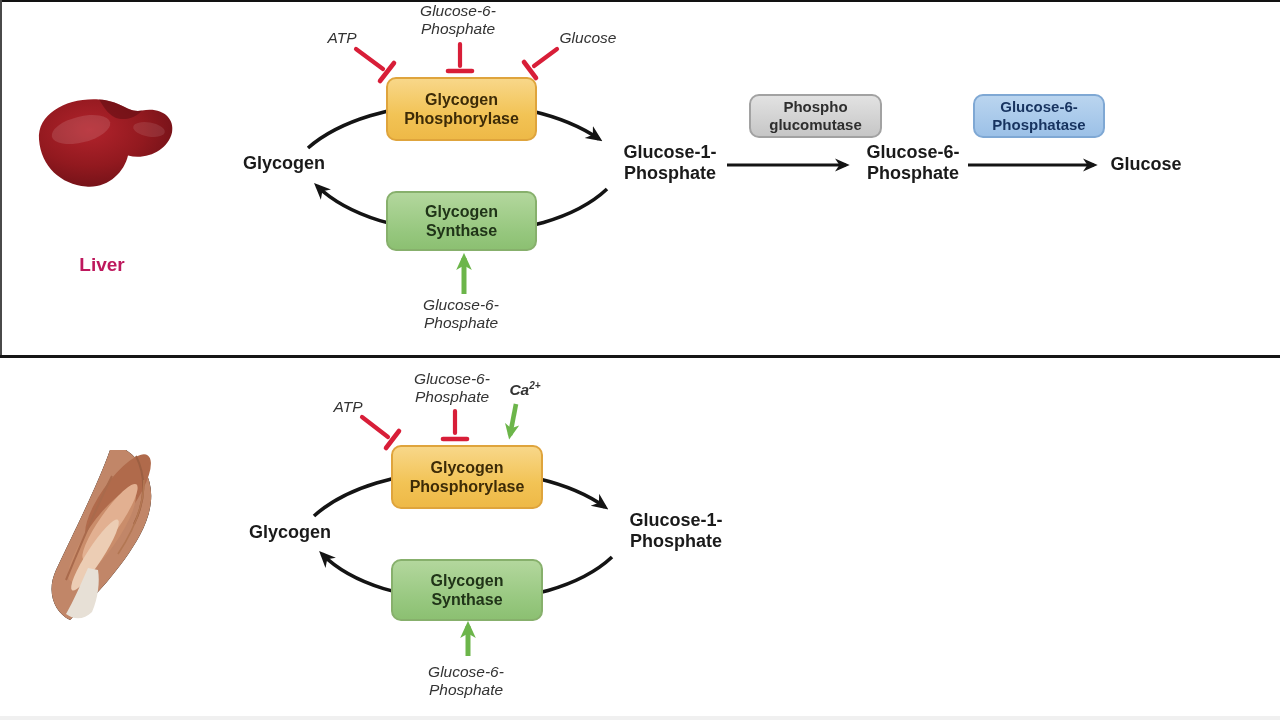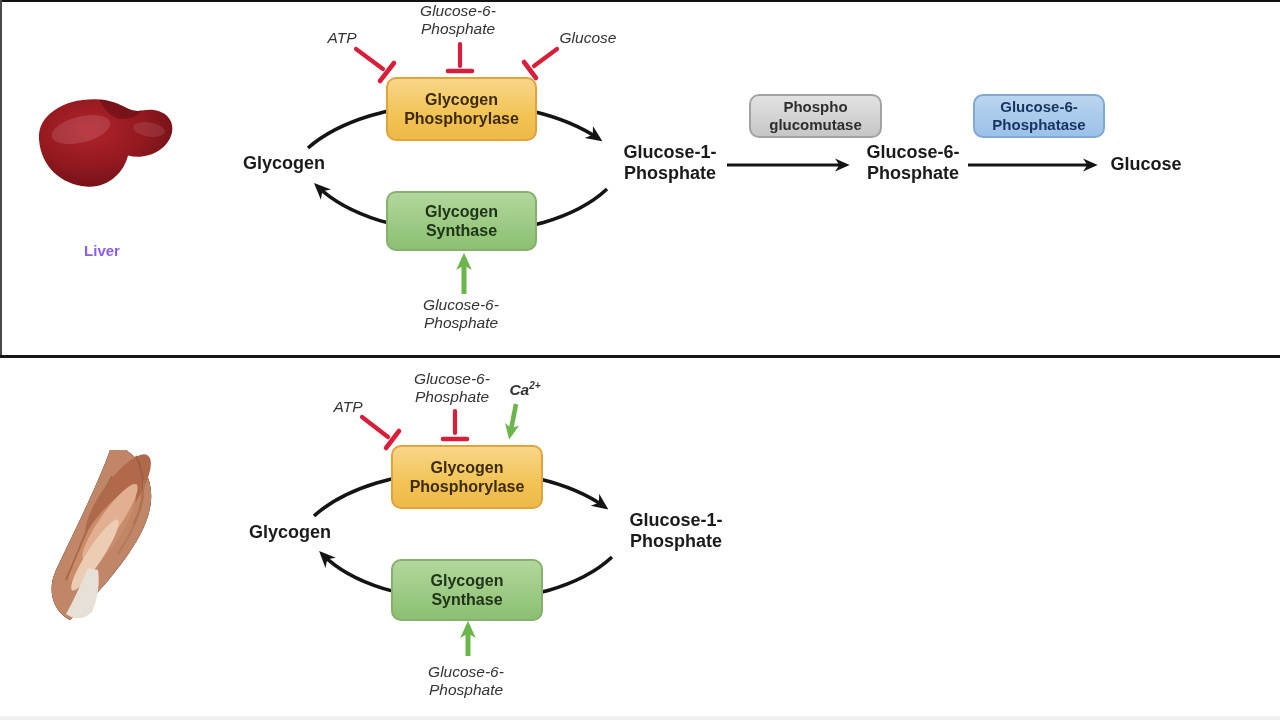--- a/index.html
+++ b/index.html
@@ -20,21 +20,21 @@
     text-align:center;font-weight:bold;white-space:pre-line;line-height:1.2;}
   .box-orange{background:linear-gradient(180deg,#f8d789 0%,#f2c355 60%,#eeb947 100%);border:2px solid #dfa43c;color:#3d2b07;font-size:16px;}
   .box-green{background:linear-gradient(180deg,#b3d79d 0%,#96c77e 70%,#8cc072 100%);border:2px solid #87b06c;color:#203418;font-size:16px;}
   .box-gray{background:linear-gradient(180deg,#e2e2e2 0%,#c6c6c6 100%);border:2px solid #a2a2a2;color:#2e2e2e;font-size:15px;}
   .box-blue{background:linear-gradient(180deg,#bad5ef 0%,#9cc1e7 100%);border:2px solid #7fa8d4;border:2px solid #7fa8d4;color:#17335f;font-size:15px;}
 
   
   .lbl{position:absolute;z-index:2;text-align:center;white-space:pre-line;line-height:1.18;}
   .metabolite{font-weight:bold;color:#1a1a1a;font-size:18px;}
   .regulator{font-style:italic;color:#333333;font-size:15.5px;font-weight:400;}
-  .organ-label{font-weight:bold;color:#8b5cf6;font-size:15px;line-height:1.3;}
+  .organ-label{font-weight:bold;color:#be185d;font-size:19px;line-height:1.3;margin-top:12px;}
   .organ-art{position:absolute;z-index:2;}
   sup{font-size:10px;}
 </style>
 </head>
 <body>
 
 <div id="canvas">
 
   <svg id="arrow-layer" width="1280" height="720" viewBox="0 0 1280 720">
     <defs>

